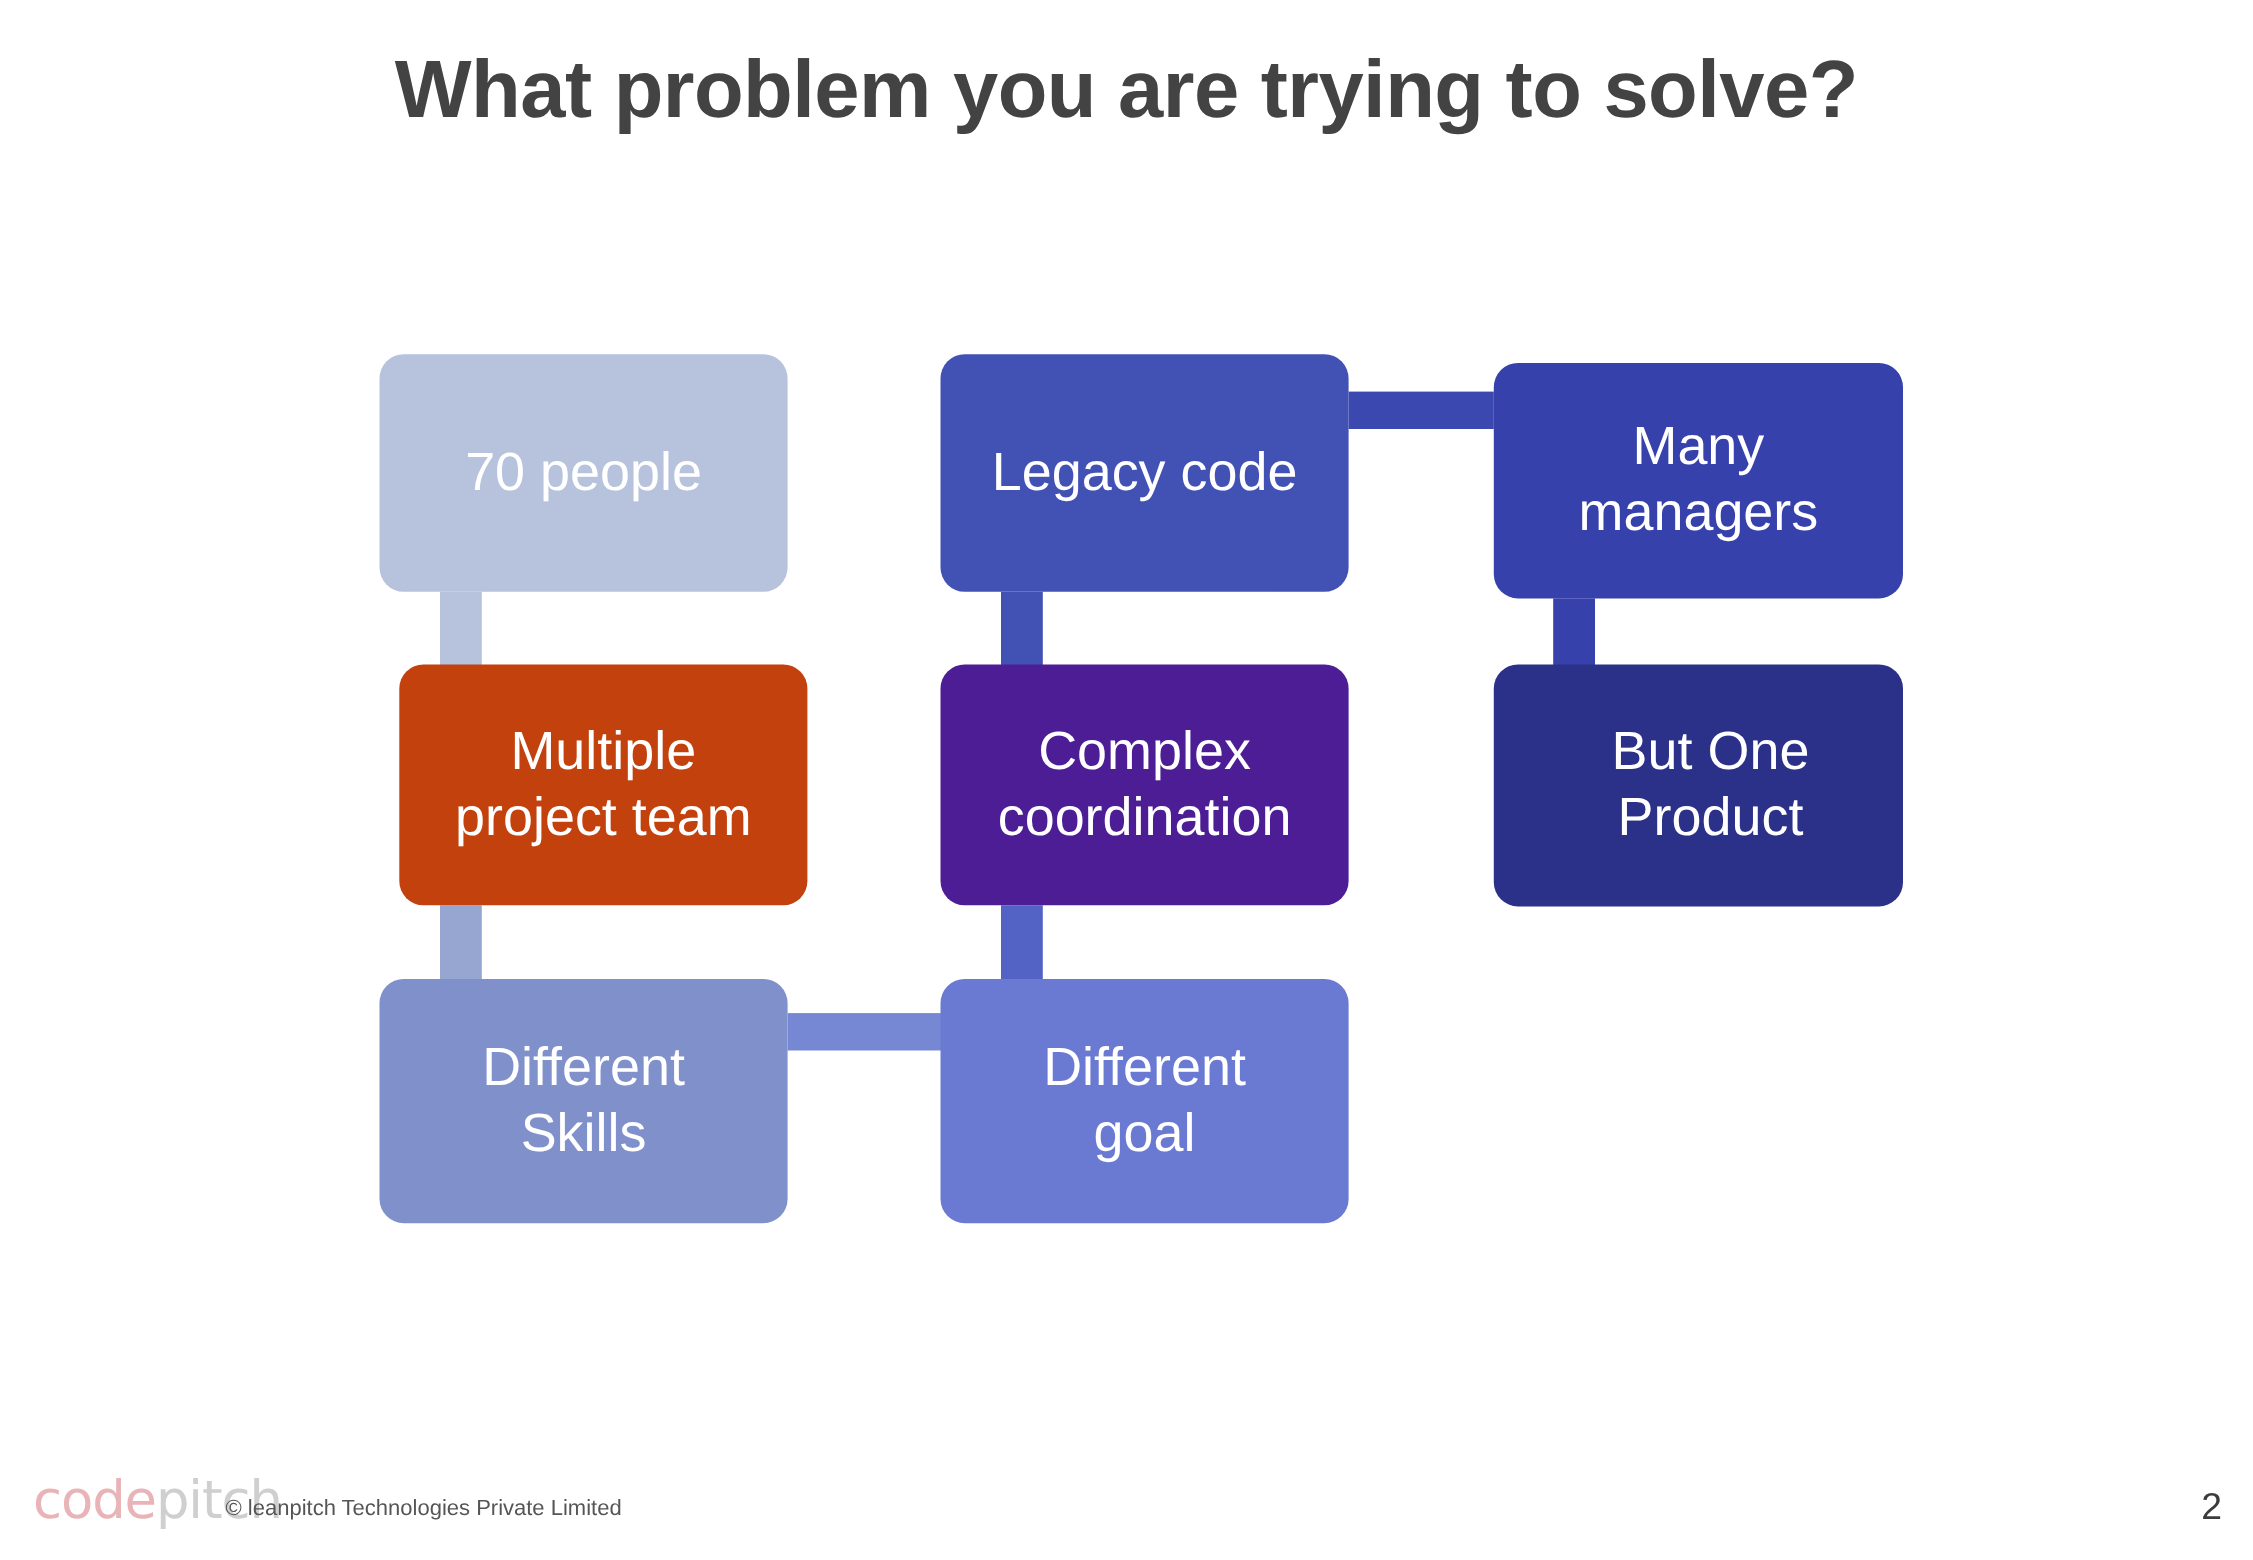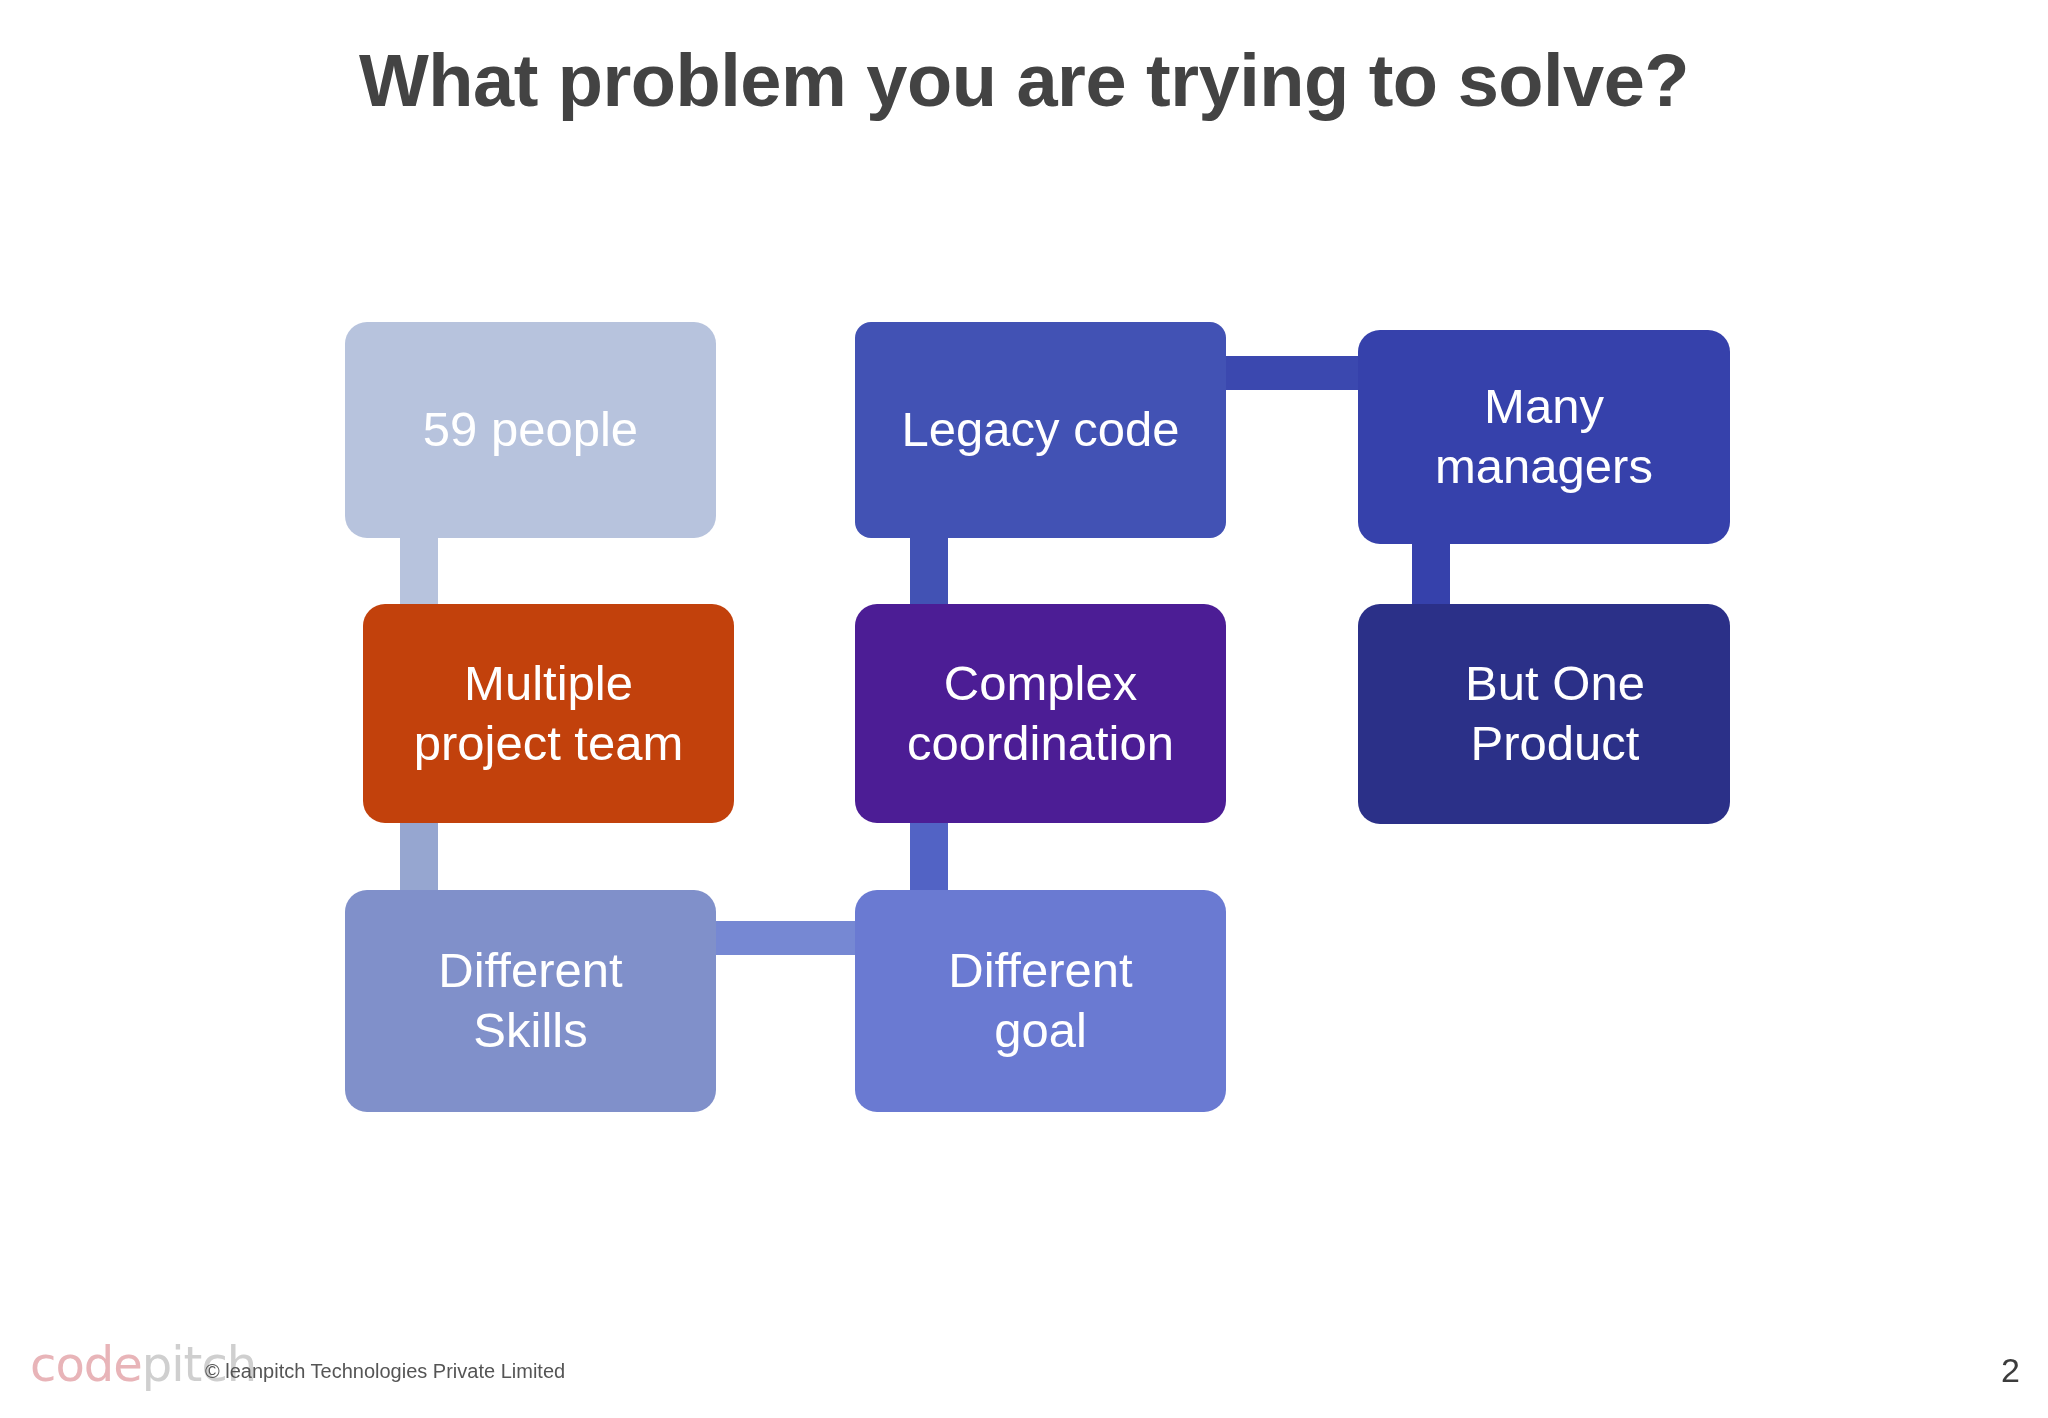--- a/index.html
+++ b/index.html
@@ -109,29 +109,29 @@
 
   <div class="connector" style="left: 400px; top: 538px; width: 38px; height: 68px; background: rgb(183, 195, 221);"></div>
   <div class="connector" style="left: 400px; top: 823px; width: 38px; height: 68px; background: rgb(150, 166, 208);"></div>
   <div class="connector" style="left: 910px; top: 538px; width: 38px; height: 68px; background: rgb(66, 82, 180);"></div>
   <div class="connector" style="left: 910px; top: 823px; width: 38px; height: 68px; background: rgb(82, 99, 197);"></div>
   <div class="connector" style="left: 1412px; top: 544px; width: 38px; height: 62px; background: rgb(54, 65, 171);"></div>
   <div class="connector" style="left: 1226px; top: 356px; width: 132px; height: 34px; background: rgb(59, 72, 175);"></div>
   <div class="connector" style="left: 716px; top: 921px; width: 140px; height: 34px; background: rgb(118, 136, 211);"></div>
 
   <div class="node" style="left: 345px; top: 322px; width: 371px; height: 216px; background: rgb(183, 195, 221); color: rgb(255, 255, 255);">
-      <span>59 people</span>
+      <span>70 people</span>
     </div>
   <div class="node" style="left: 363px; top: 604px; width: 371px; height: 219px; background: #c2410c; color: rgb(255, 255, 255);">
       <span>Multiple<br>project team</span>
     </div>
   <div class="node" style="left: 345px; top: 890px; width: 371px; height: 222px; background: rgb(128, 144, 202); color: rgb(255, 255, 255);">
       <span>Different<br>Skills</span>
     </div>
-  <div class="node" style="left: 855px; top: 322px; width: 371px; height: 216px; background: rgb(66, 82, 180); color: rgb(255, 255, 255); border-radius: 16px;">
+  <div class="node" style="left: 855px; top: 322px; width: 371px; height: 216px; background: rgb(66, 82, 180); color: rgb(255, 255, 255);">
       <span>Legacy code</span>
     </div>
   <div class="node" style="left: 855px; top: 604px; width: 371px; height: 219px; background: #4c1d95; color: rgb(255, 255, 255);">
       <span>Complex<br>coordination</span>
     </div>
   <div class="node" style="left: 855px; top: 890px; width: 371px; height: 222px; background: rgb(106, 122, 210); color: rgb(255, 255, 255);">
       <span>Different<br>goal</span>
     </div>
   <div class="node" style="left: 1358px; top: 330px; width: 372px; height: 214px; background: rgb(54, 65, 171); color: rgb(255, 255, 255);">
       <span>Many<br>managers</span>

